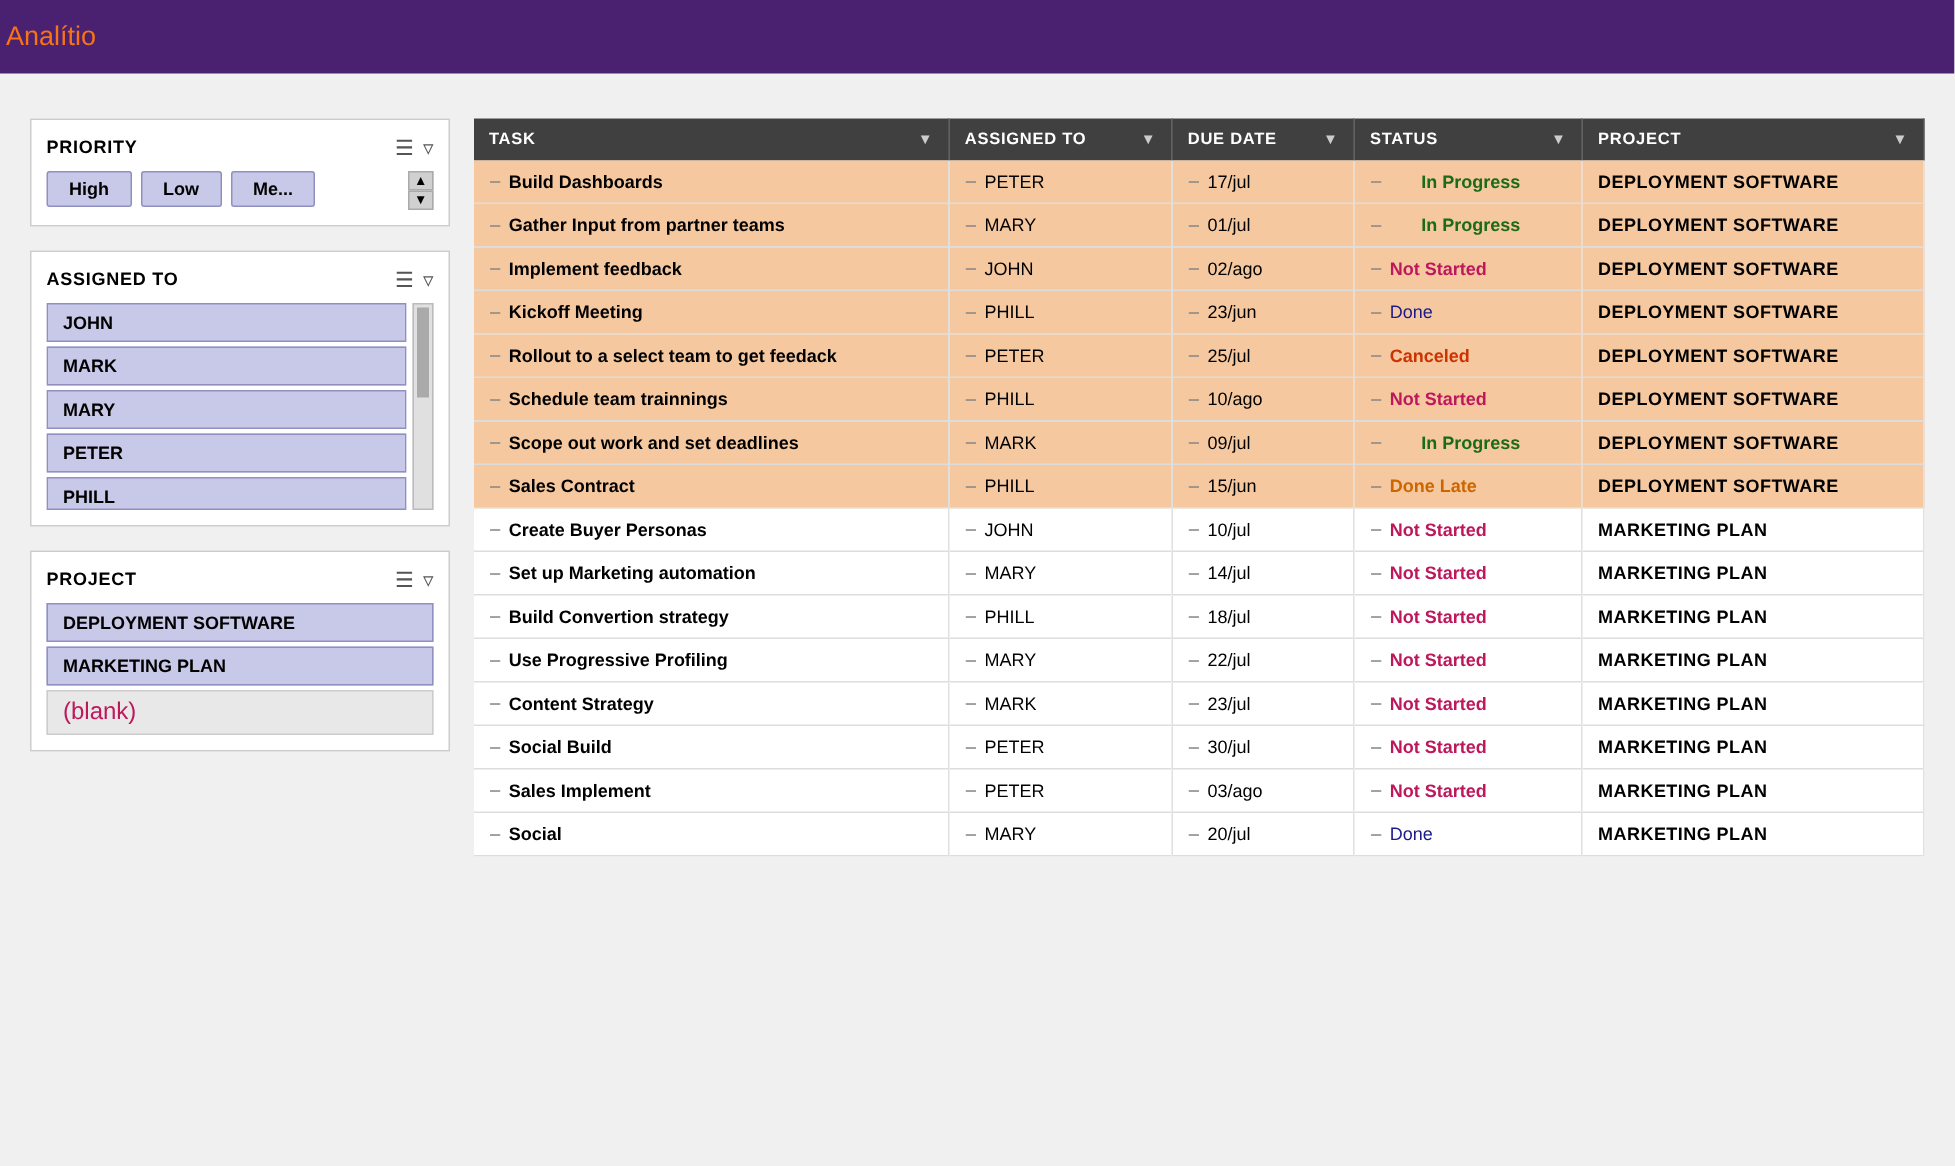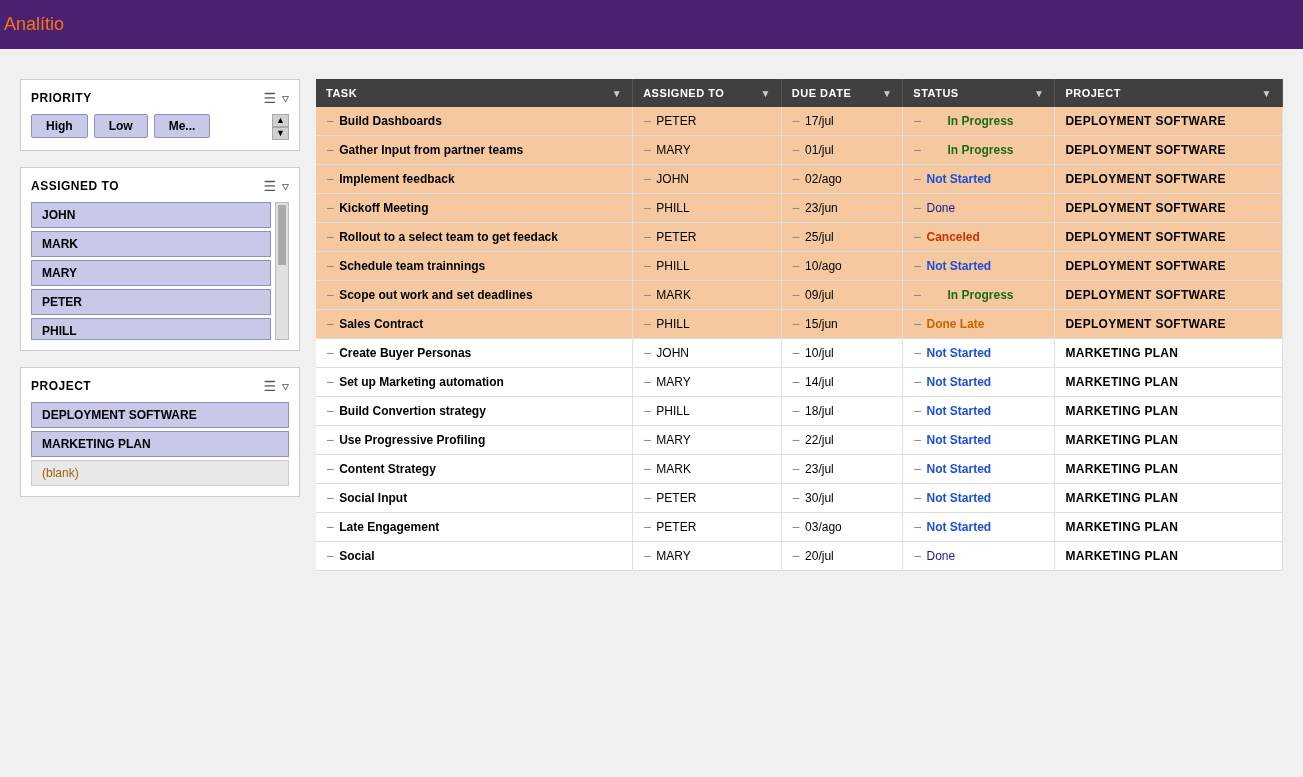--- a/index.html
+++ b/index.html
@@ -142,22 +142,22 @@
       padding: 5px 10px;
       font-size: 12px;
       font-weight: bold;
       cursor: pointer;
     }
 
     .project-item-blank {
       background: #e8e8e8;
       border: 1px solid #ccc;
       padding: 5px 10px;
-      font-size: 12px;
-      color: #a16207;
+      font-size: 16px;
+      color: #be185d;
       cursor: pointer;
     }
 
     
     .table-area {
       flex: 1;
     }
 
     .task-table {
       border-collapse: collapse;
@@ -222,21 +222,21 @@
       gap: 5px;
     }
 
     .cell-minus {
       color: #888;
       font-size: 14px;
       flex-shrink: 0;
     }
 
     .status-in-progress { color: #1a6b1a; font-weight: bold; padding-left: 21px; }
-    .status-not-started { color: #1d4ed8; font-weight: bold; }
+    .status-not-started { color: #be185d; font-weight: bold; }
     .status-done { color: #1a1a8c; font-weight: normal; }
     .status-canceled { color: #cc3300; font-weight: bold; }
     .status-done-late { color: #cc6600; font-weight: bold; text-align: right; }
 
     .project-label {
       font-weight: bold;
       letter-spacing: 0.3px;
     }
   </style>
 </head>
@@ -719,21 +719,21 @@
         </div>
       </td>
       <td>
         <span class="project-label">MARKETING PLAN</span>
       </td>
     </tr>
           <tr class="row-white">
       <td>
         <div class="cell-with-icon">
           <span class="cell-minus">−</span>
-          <span class="task-name">Social Input</span>
+          <span class="task-name">Social Build</span>
         </div>
       </td>
       <td>
         <div class="cell-with-icon">
           <span class="cell-minus">−</span>
           <span>PETER</span>
         </div>
       </td>
       <td>
         <div class="cell-with-icon">
@@ -748,21 +748,21 @@
         </div>
       </td>
       <td>
         <span class="project-label">MARKETING PLAN</span>
       </td>
     </tr>
           <tr class="row-white">
       <td>
         <div class="cell-with-icon">
           <span class="cell-minus">−</span>
-          <span class="task-name">Late Engagement</span>
+          <span class="task-name">Sales Implement</span>
         </div>
       </td>
       <td>
         <div class="cell-with-icon">
           <span class="cell-minus">−</span>
           <span>PETER</span>
         </div>
       </td>
       <td>
         <div class="cell-with-icon">

